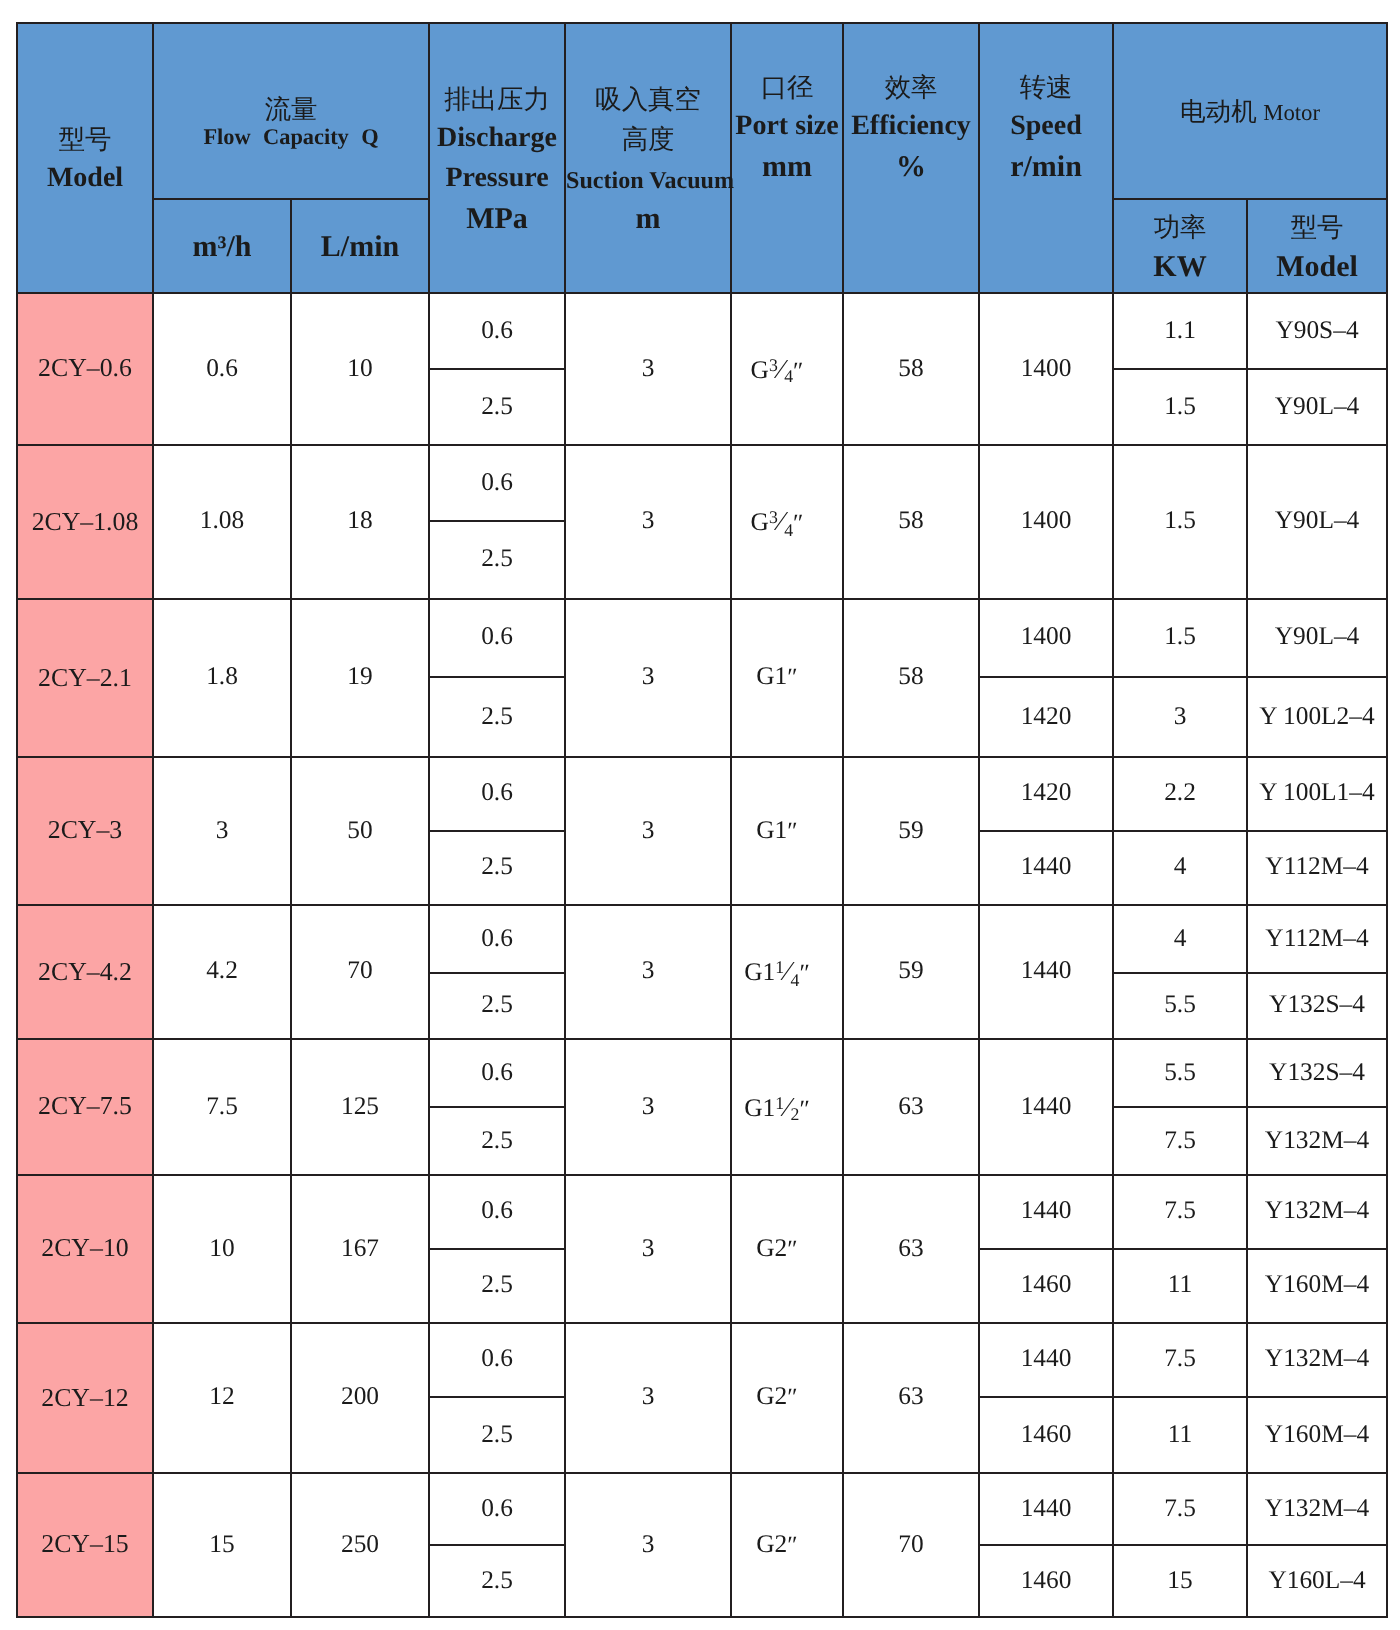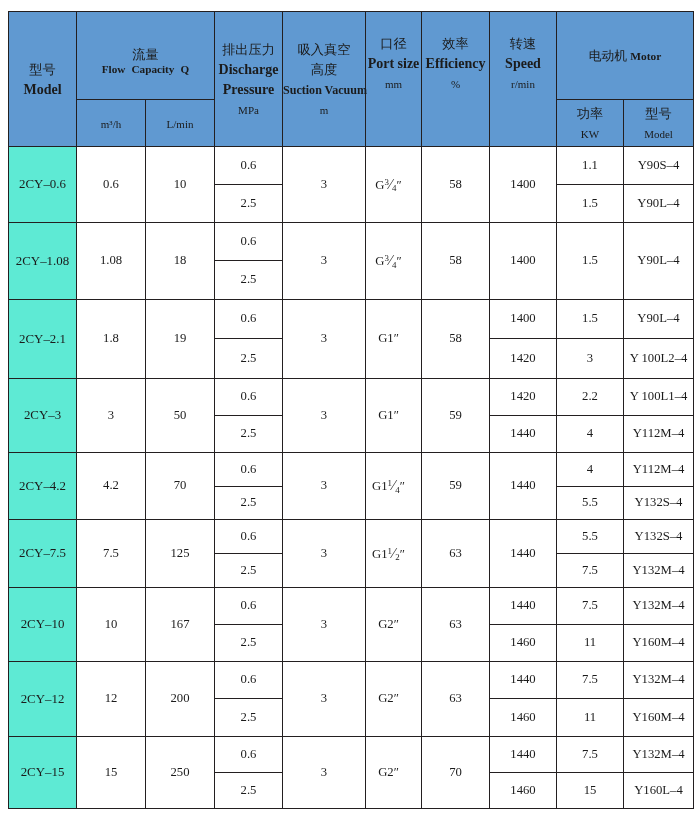--- a/index.html
+++ b/index.html
@@ -14,32 +14,32 @@
     width:685px;height:797px;
     border-collapse:collapse;table-layout:fixed;
   }
   #spec-table td{
     border:1px solid #231f20;
     text-align:center;vertical-align:middle;
     padding:0;font-size:12.7px;line-height:1.25;font-weight:400;white-space:nowrap;
     background:#ffffff;
   }
   #spec-table td.hdr{background:#6099d1;}
-  #spec-table td.model-cell{background:#5eead4;font-size:12.9px;}
+  #spec-table td.model-cell{background:#fca5a5;font-size:12.9px;}
   .cn{display:block;font-size:13.2px;line-height:20.2px;font-weight:400;white-space:nowrap;}
   .en{display:block;font-size:14px;line-height:20.2px;font-weight:700;white-space:nowrap;}
-  .unit{display:block;font-size:11px;line-height:20.2px;font-weight:400;white-space:nowrap;}
+  .unit{display:block;font-size:15px;line-height:20.2px;font-weight:700;white-space:nowrap;}
   #spec-table td.hdr{padding-top:2px;}
   #spec-table td.hdr3{padding-bottom:32px;}
   #spec-table td.hdr-flow{padding-top:12px;}
   #spec-table td.hdr-flow .cn{line-height:17px;}
   #spec-table td.hdr-flow .en{line-height:17px;margin-top:-2px;font-size:11.2px;word-spacing:3.4px;}
   [data-name="header-suction-vacuum-en"]{font-size:12.05px;}
   .motorhdr{font-size:12.8px;font-weight:400;}
-  [data-name="header-motor-en"]{font-size:11.4px;font-weight:700;}
+  [data-name="header-motor-en"]{font-size:11.4px;font-weight:400;}
   sup.frnum{font-size:0.70em;vertical-align:0.42em;line-height:0;letter-spacing:0.7px;}
   sub.frden{font-size:0.70em;vertical-align:-0.28em;line-height:0;margin-left:0.6px;}
   .slash{font-size:1.08em;margin:0 -0.2px;}
   .inch{font-size:0.98em;vertical-align:-0.03em;}
   #spec-table td[data-name="cell-port-size"]{padding-right:10px;}
   tr.hrow1{height:88px;}
   tr.hrow2{height:47px;}
 </style>
 </head>
 <body>

